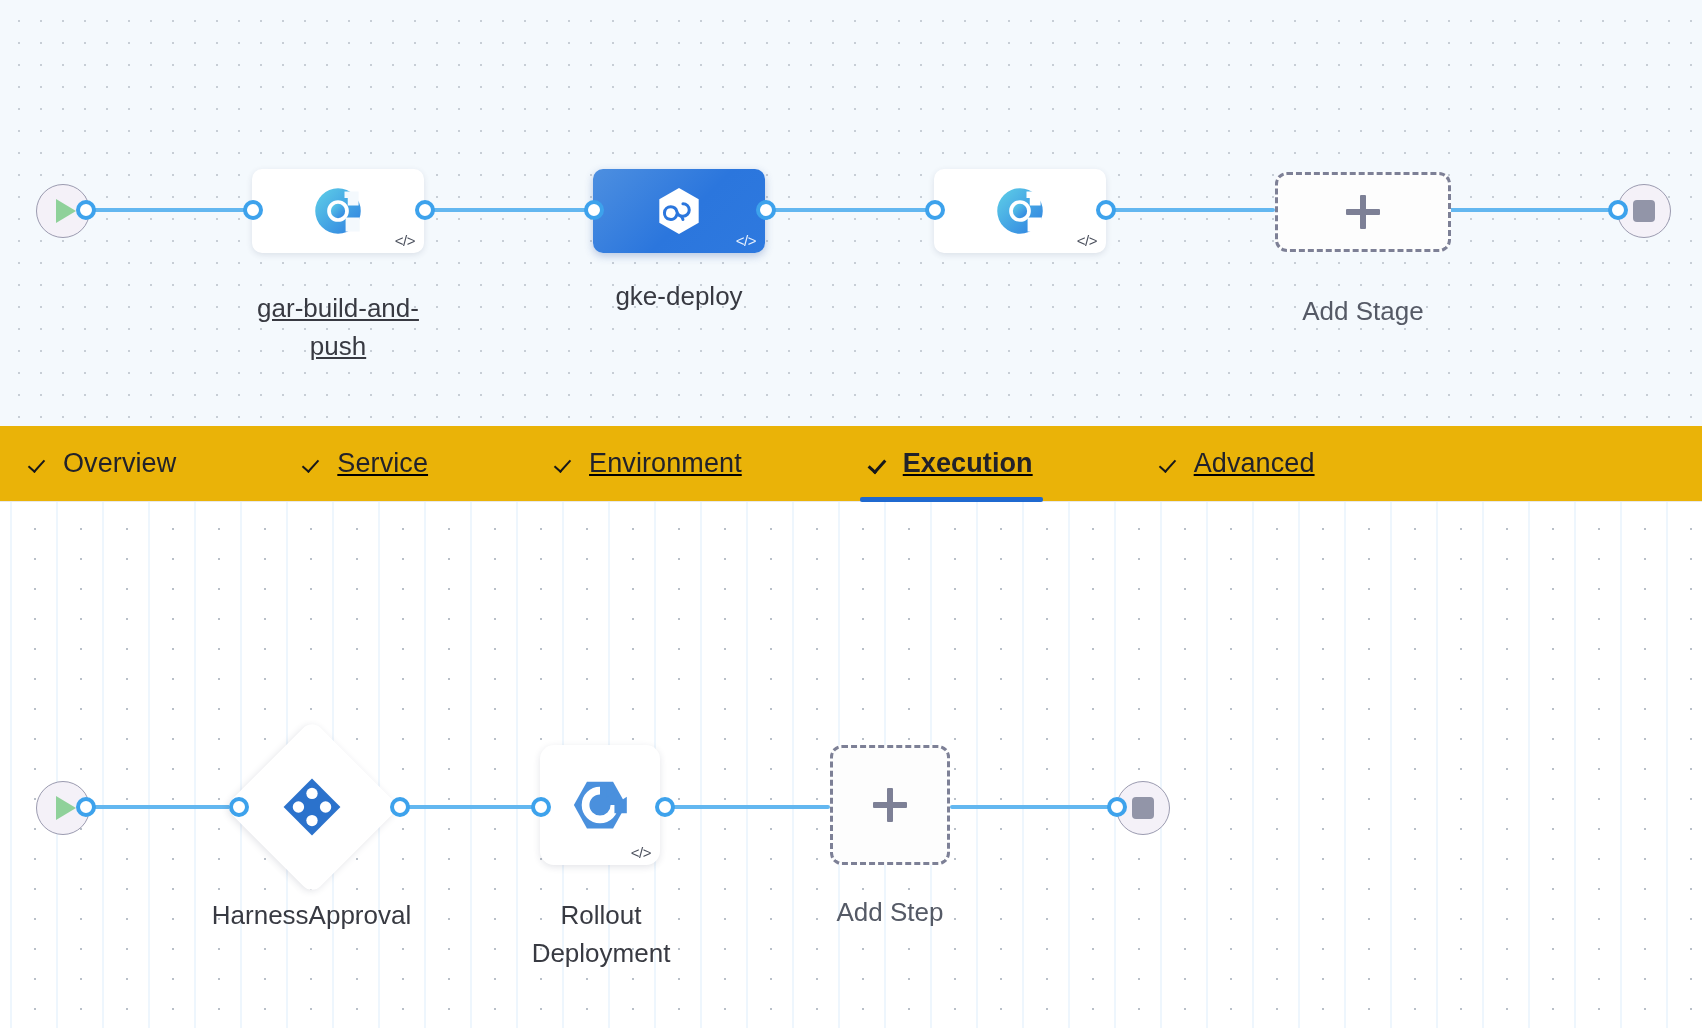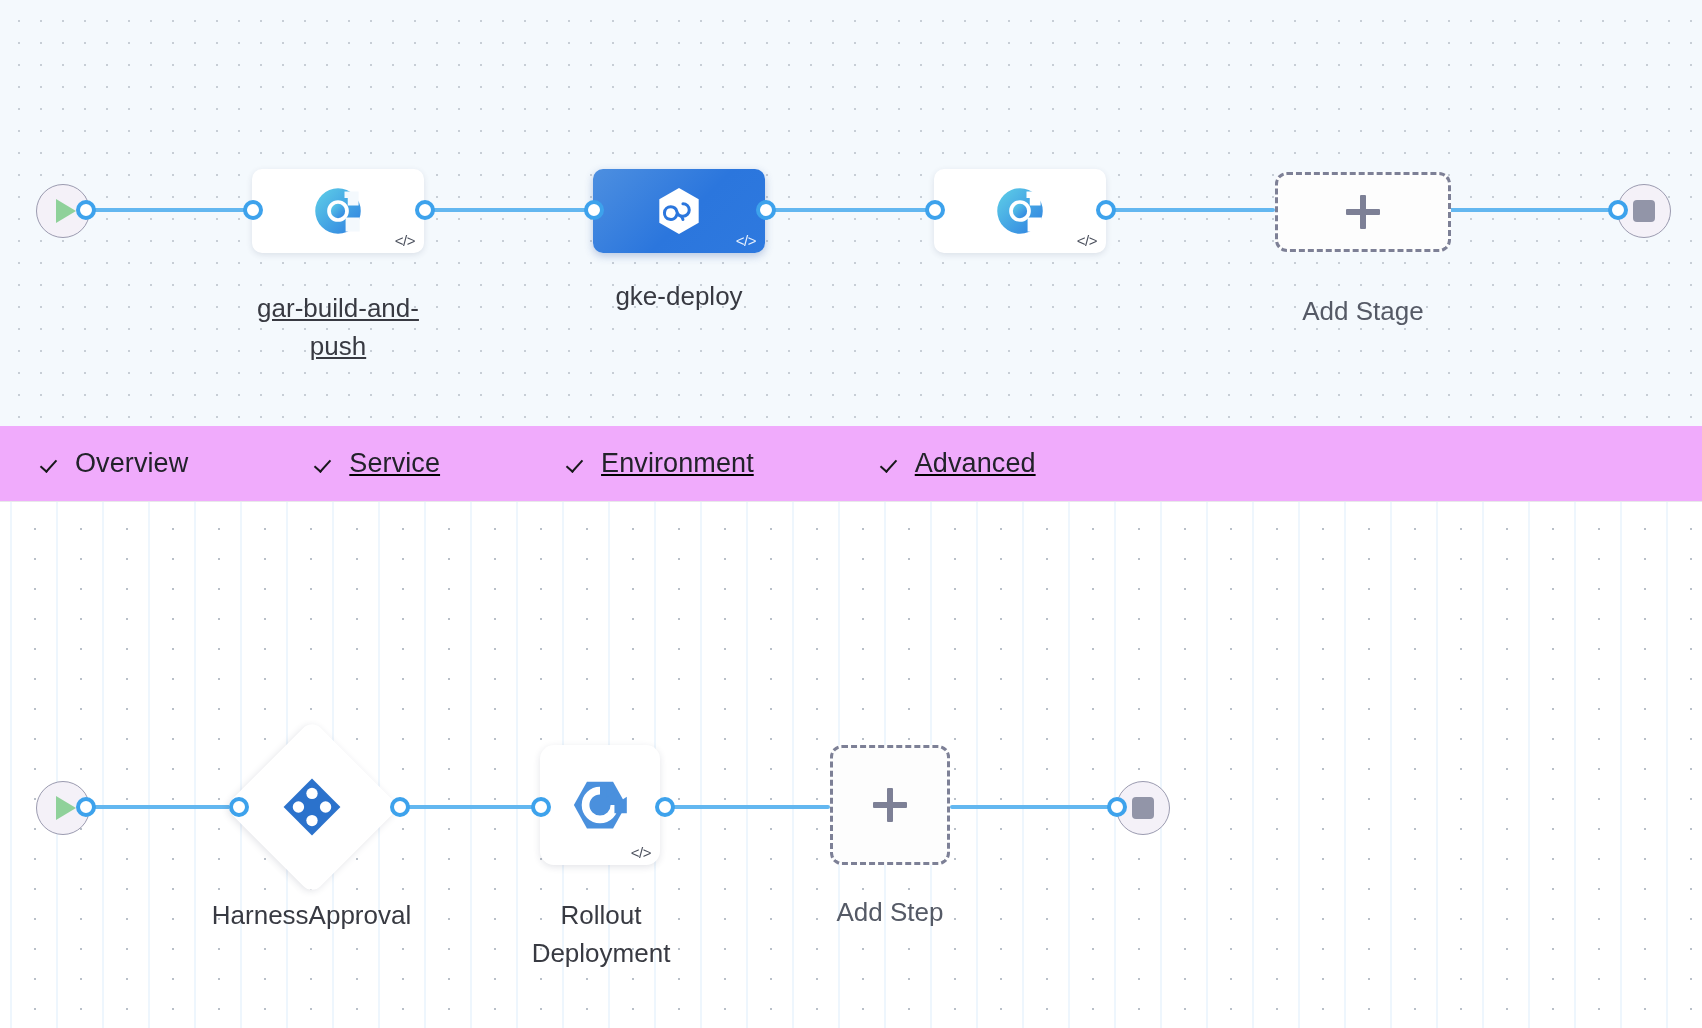--- a/index.html
+++ b/index.html
@@ -34,25 +34,25 @@
     overflow: hidden;
   }
 
   
   .tab-bar {
     position: absolute;
     left: 0;
     top: 426px;
     width: 1702px;
     height: 76px;
-    background: #f0abfc;
+    background: #eab308;
     border-bottom: 1px solid #e8e8ea;
     display: flex;
     align-items: center;
-    padding-left: 24px;
+    padding-left: 12px;
   }
 
   .tab {
     position: relative;
     height: 76px;
     display: flex;
     align-items: center;
     gap: 13px;
     padding: 0 18px;
     cursor: pointer;
@@ -347,20 +347,24 @@
       <span class="tab-label">Overview</span>
     </div>
     <div class="tab">
       <span class="tab-check"></span>
       <span class="tab-label">Service</span>
     </div>
     <div class="tab">
       <span class="tab-check"></span>
       <span class="tab-label">Environment</span>
     </div>
+    <div class="tab active">
+      <span class="tab-check"></span>
+      <span class="tab-label">Execution</span>
+    </div>
     <div class="tab">
       <span class="tab-check"></span>
       <span class="tab-label">Advanced</span>
     </div>
   </div>
 
   <div class="step-canvas">
 
     <div class="edge" style="left:84px; top:303px; width:155px;"></div>
     <div class="edge" style="left:400px; top:303px; width:155px;"></div>

